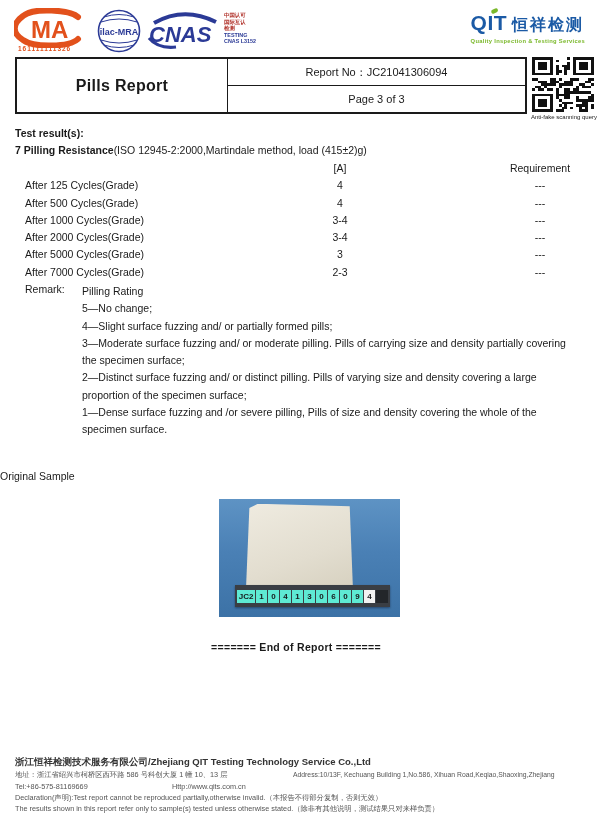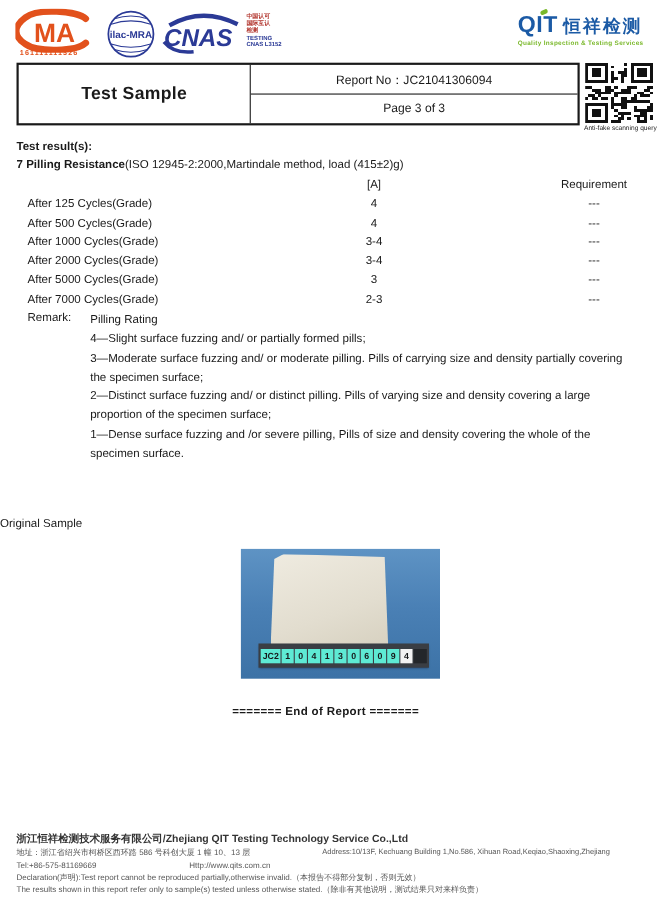--- a/index.html
+++ b/index.html
@@ -126,21 +126,21 @@
 
   <div class="qit">
     <div class="qit-row">
       <span class="qit-word">QIT</span><span class="qit-accent"></span><span class="qit-cn">恒祥检测</span>
     </div>
     <div class="qit-tagline">Quality Inspection &amp; Testing Services</div>
   </div>
 
   <div class="rpt-table">
     <div class="rpt-left">
-      <span class="rpt-title">Test Sample</span>
+      <span class="rpt-title">Pills Report</span>
     </div>
     <div class="rpt-right">
       <div class="rpt-cell">Report No：JC21041306094</div>
       <div class="rpt-cell">Page 3 of 3</div>
     </div>
   </div>
 
   <div class="qr">
     <svg viewBox="0 0 21 21" preserveAspectRatio="none" shape-rendering="crispEdges">
         <g fill="#111">
@@ -314,20 +314,21 @@
     <div class="r-row">
       <span class="r-label">After 7000 Cycles(Grade)</span>
       <span class="r-val">2-3</span>
       <span class="r-req">---</span>
     </div>
   </div>
 
   <div class="remark-label">Remark:</div>
   <div class="remark-content">
     <div>Pilling Rating</div>
+    <div>5—No change;</div>
     <div>4—Slight surface fuzzing and/ or partially formed pills;</div>
     <div>3—Moderate surface fuzzing and/ or moderate pilling. Pills of carrying size and density partially covering the specimen surface;</div>
     <div>2—Distinct surface fuzzing and/ or distinct pilling. Pills of varying size and density covering a large proportion of the specimen surface;</div>
     <div>1—Dense surface fuzzing and /or severe pilling, Pills of size and density covering the whole of the specimen surface.</div>
   </div>
 
   <div class="sample-caption">Original Sample</div>
   <div class="photo">
     <div class="fabric"></div>
     <div class="label-strip">

